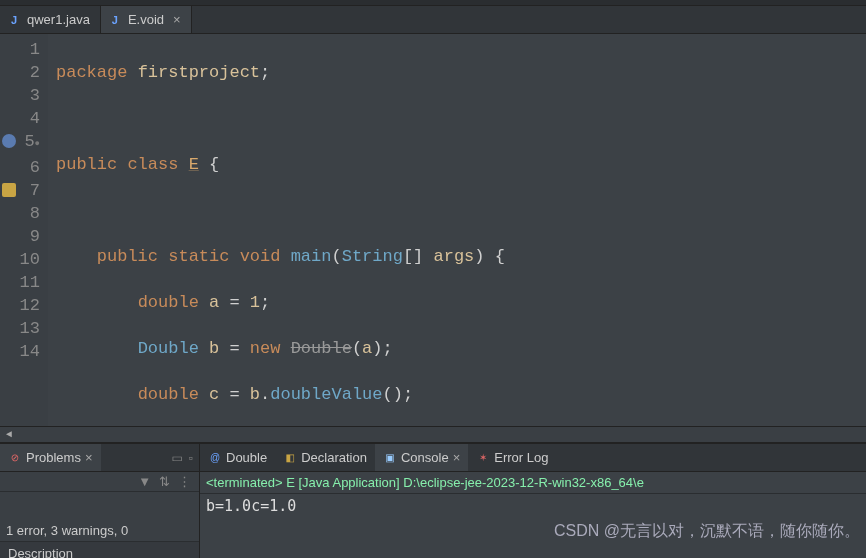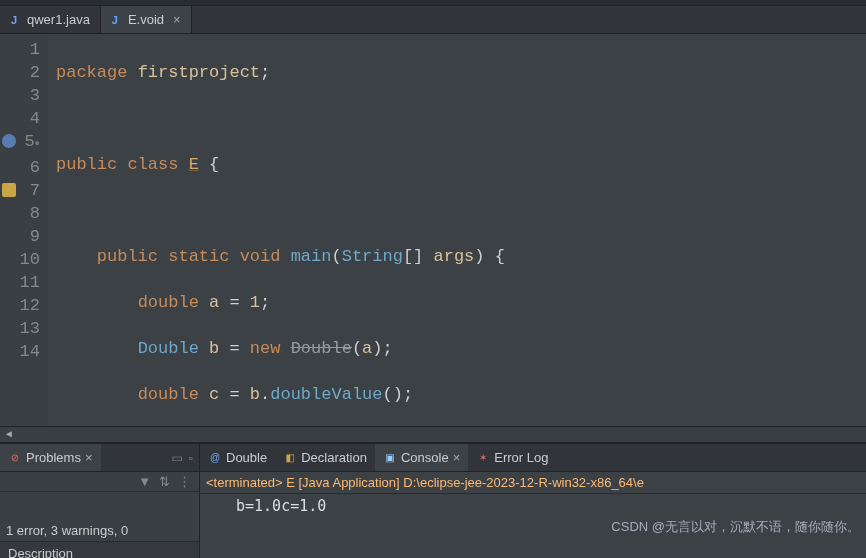--- a/index.html
+++ b/index.html
@@ -51,25 +51,25 @@
 .btab { display:flex; align-items:center; padding:0 8px; height:100%; gap:4px; color:#ccc; cursor:pointer; }
 .btab.active { background:#3d4247; }
 .bicon { width:14px; height:14px; display:flex; align-items:center; justify-content:center; font-size:10px; }
 .tool-icons { display:flex; gap:6px; margin-left:auto; padding-right:6px; color:#888; font-size:12px; }
 .bottom-body { flex:1; display:flex; overflow:hidden; }
 .problems-pane { width:200px; background:#3a3f44; display:flex; flex-direction:column; border-right:1px solid #222; font-family:"Segoe UI",Arial,sans-serif; font-size:13px; }
 .prob-tools { height:20px; display:flex; justify-content:flex-end; gap:8px; padding:2px 8px; color:#888; border-bottom:1px solid #2a2d30; font-size:13px;}
 .prob-status { padding:3px 6px; color:#ccc; border-bottom:1px solid #2a2d30;margin-top:28px; }
 .prob-header { padding:4px 8px; background:#35393e; color:#ccc; }
 .console-pane { flex:1; background:#3c4146; display:flex; flex-direction:column; font-family:"Consolas",monospace; font-size:15px; overflow:hidden; position:relative;}
-.console-title { padding:3px 6px; color:#fdba74; border-bottom:1px solid #2a2d30; white-space:nowrap; overflow:hidden; font-family:"Segoe UI",Arial,sans-serif; font-size:13px;}
-.console-out { padding:3px 6px; color:#ddd;margin-left:30px; }
+.console-title { padding:3px 6px; color:#86efac; border-bottom:1px solid #2a2d30; white-space:nowrap; overflow:hidden; font-family:"Segoe UI",Arial,sans-serif; font-size:13px;}
+.console-out { padding:3px 6px; color:#ddd; }
 .watermark {
-  position:absolute; right:6px; bottom:22px;
-  font-family:"Segoe UI","Microsoft YaHei",Arial,sans-serif; font-size:13px; color:#aab;
+  position:absolute; right:6px; bottom:16px;
+  font-family:"Segoe UI","Microsoft YaHei",Arial,sans-serif; font-size:16px; color:#aab;
 }
 </style>
 </head>
 <body>
 
 <div class="toolbar-top"></div>
 
 <div class="tabs">
   <div class="tab">
     <span class="j-icon">J</span>

